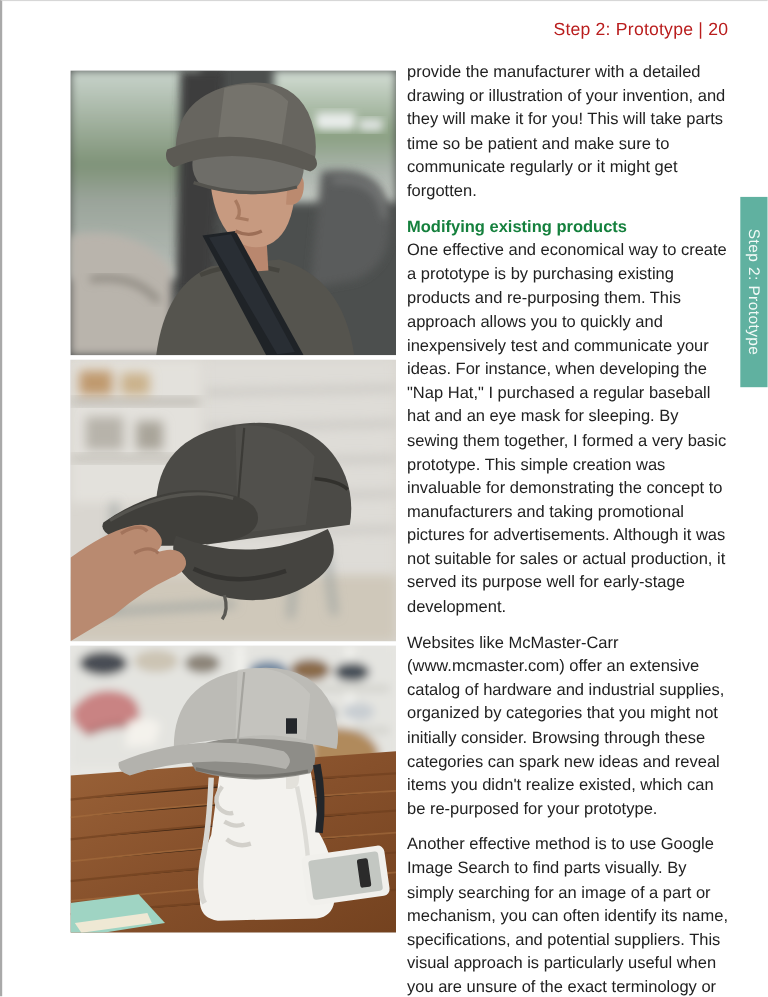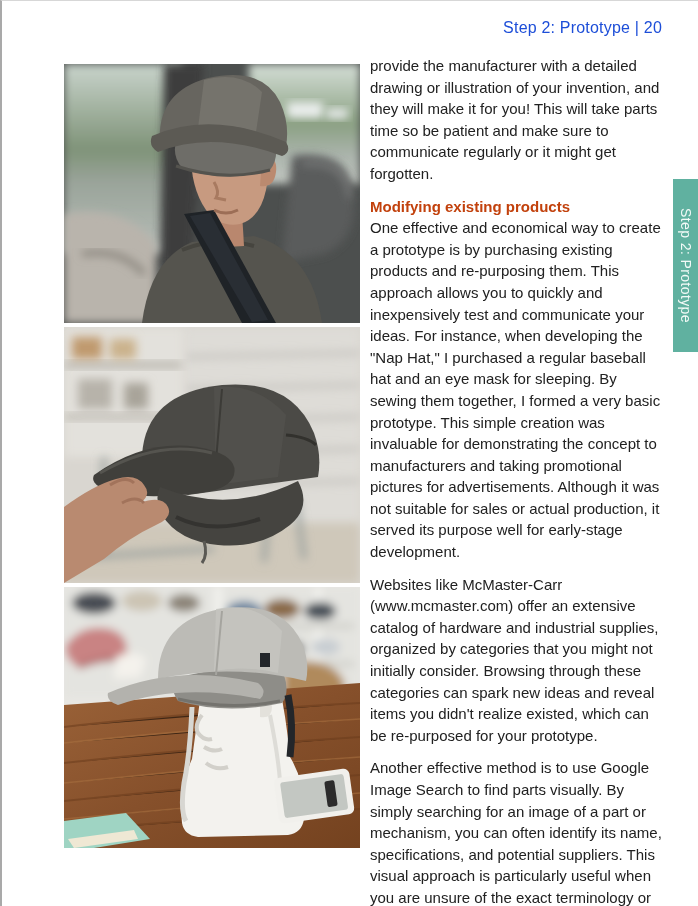--- a/index.html
+++ b/index.html
@@ -14,21 +14,21 @@
     border-left: 2px solid #a9a9a9;
     border-top: 1px solid #d7d7d7;
     overflow: hidden;
   }
 
   .running-header {
     position: absolute;
     top: 18px;
     right: 36px;
     font-size: 16px;
-    color: #1d4ed8;
+    color: #b91c1c;
     letter-spacing: 0.2px;
   }
 
   .photo-col {
     position: absolute;
     left: 62px;
     top: 63px;
     width: 296px;
     display: flex;
     flex-direction: column;
@@ -44,21 +44,21 @@
     width: 293px;
     font-size: 15px;
     line-height: 21.6px;
     color: #212121;
   }
   .text-col p { margin: 0 0 11px 0; }
   .section-heading {
     font-size: 15px;
     line-height: 21.6px;
     font-weight: 700;
-    color: #c2410c;
+    color: #15803d;
     margin: 0;
   }
 
   .side-tab {
     position: absolute;
     top: 178px;
     right: 0;
     width: 25px;
     height: 173px;
     background: #60b1a0;

